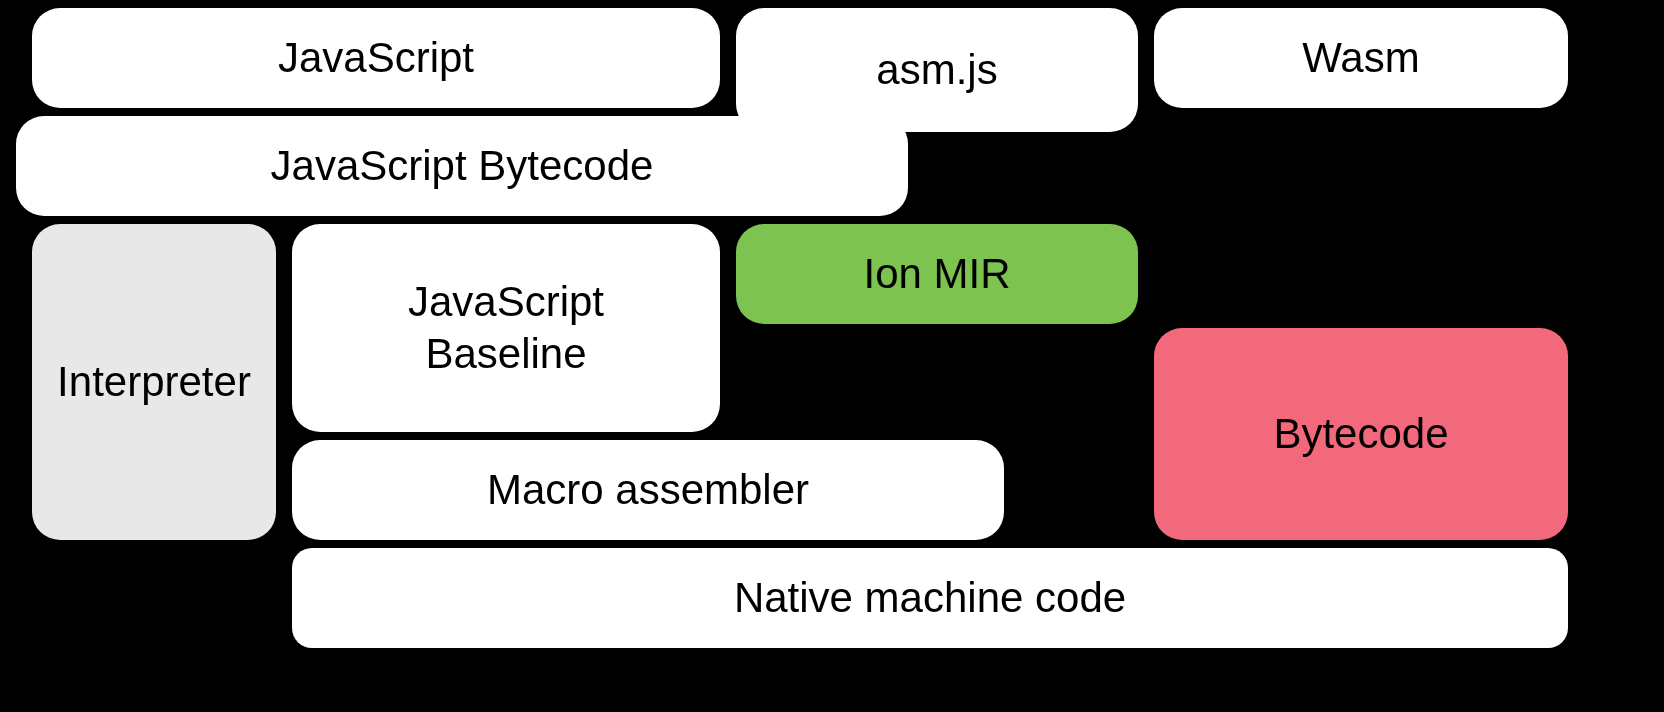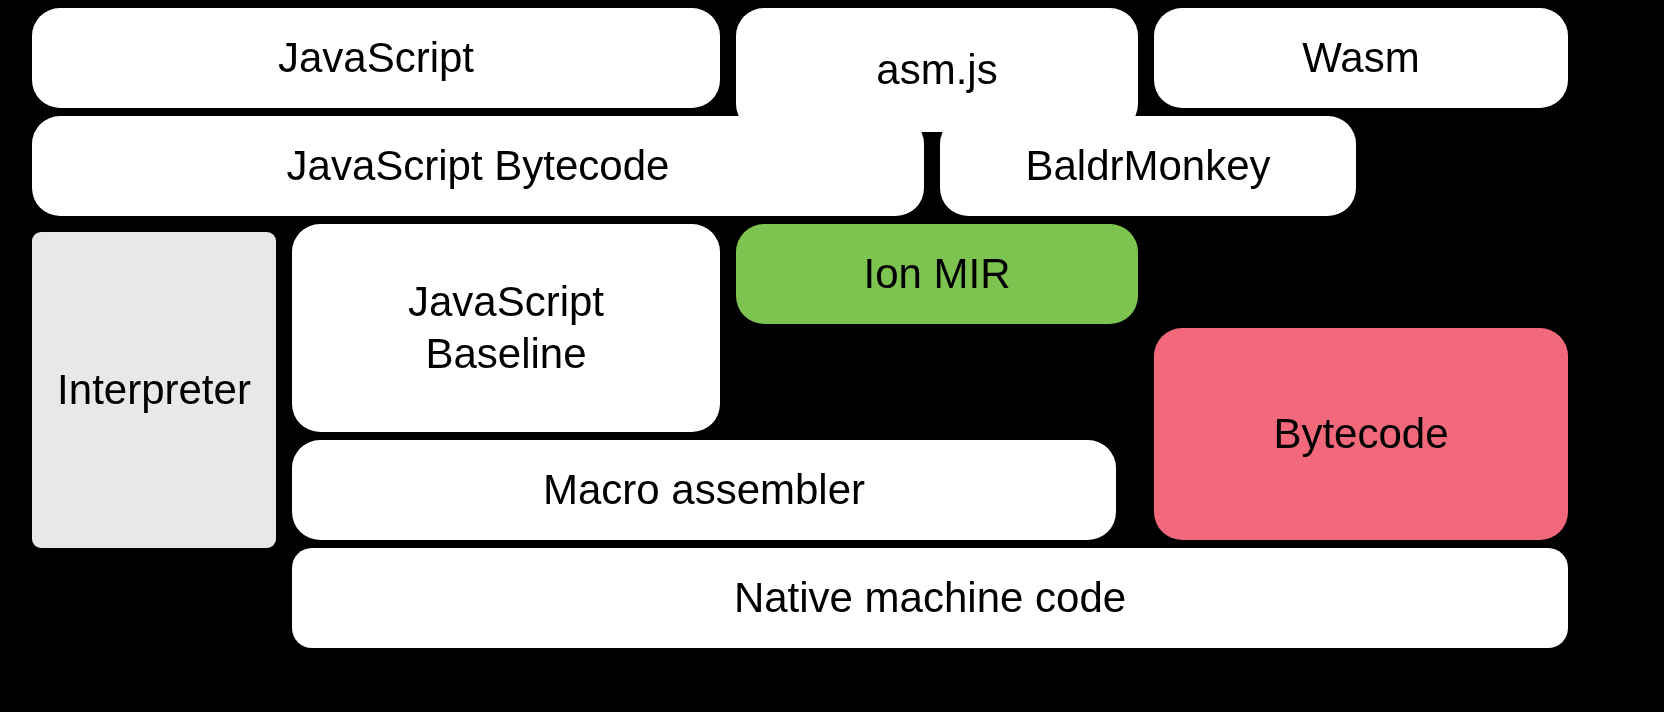--- a/index.html
+++ b/index.html
@@ -31,44 +31,43 @@
   }
   .box--white { background: #ffffff; }
   .box--gray  { background: #e8e8e8; }
   .box--green { background: #7cc34f; }
   .box--pink  { background: #f2697c; }
 
   
   #box-javascript          { left: 16px;   top: 8px;   width: 688px;  height: 100px; }
   #box-asmjs               { left: 720px;  top: 8px;   width: 402px;  height: 124px; }
   #box-wasm                { left: 1138px; top: 8px;   width: 414px;  height: 100px; }
-  #box-javascript-bytecode { left: 16px;   top: 116px; width: 892px;  height: 100px; }
+  #box-javascript-bytecode { left: 0;   top: 116px; width: 892px;  height: 100px; }
   #box-baldrmonkey         { left: 924px;  top: 116px; width: 416px;  height: 100px; }
-  #box-interpreter         { left: 16px;   top: 232px; width: 244px;  height: 316px; border-radius: 9px; }
+  #box-interpreter         { left: 16px;   top: 224px; width: 244px;  height: 316px; }
   #box-javascript-baseline { left: 276px;  top: 224px; width: 428px;  height: 208px; }
   #box-ion-mir             { left: 720px;  top: 224px; width: 402px;  height: 100px; }
   #box-ion-lir             { left: 720px;  top: 332px; width: 402px;  height: 100px; }
   #box-cranelift           { left: 1138px; top: 328px; width: 414px;  height: 212px; }
-  #box-macro-assembler     { left: 276px;  top: 440px; width: 824px;  height: 100px; }
+  #box-macro-assembler     { left: 276px;  top: 440px; width: 712px;  height: 100px; }
   #box-native-machine-code { left: 276px;  top: 548px; width: 1276px; height: 100px; border-radius: 20px; }
 </style>
 </head>
 <body>
 
 <div class="canvas">
 
   <div class="box box--white" id="box-javascript">JavaScript</div>
 
   <div class="box box--white" id="box-asmjs">asm.js</div>
 
   <div class="box box--white" id="box-wasm">Wasm</div>
 
   <div class="box box--white" id="box-javascript-bytecode">JavaScript Bytecode</div>
 
-  <div class="box box--white" id="box-baldrmonkey">BaldrMonkey</div>
 
   <div class="box box--gray" id="box-interpreter">Interpreter</div>
 
   <div class="box box--white" id="box-javascript-baseline">JavaScript
 Baseline</div>
 
   <div class="box box--green" id="box-ion-mir">Ion MIR</div>
 
 
   <div class="box box--pink" id="box-cranelift">Bytecode</div>

